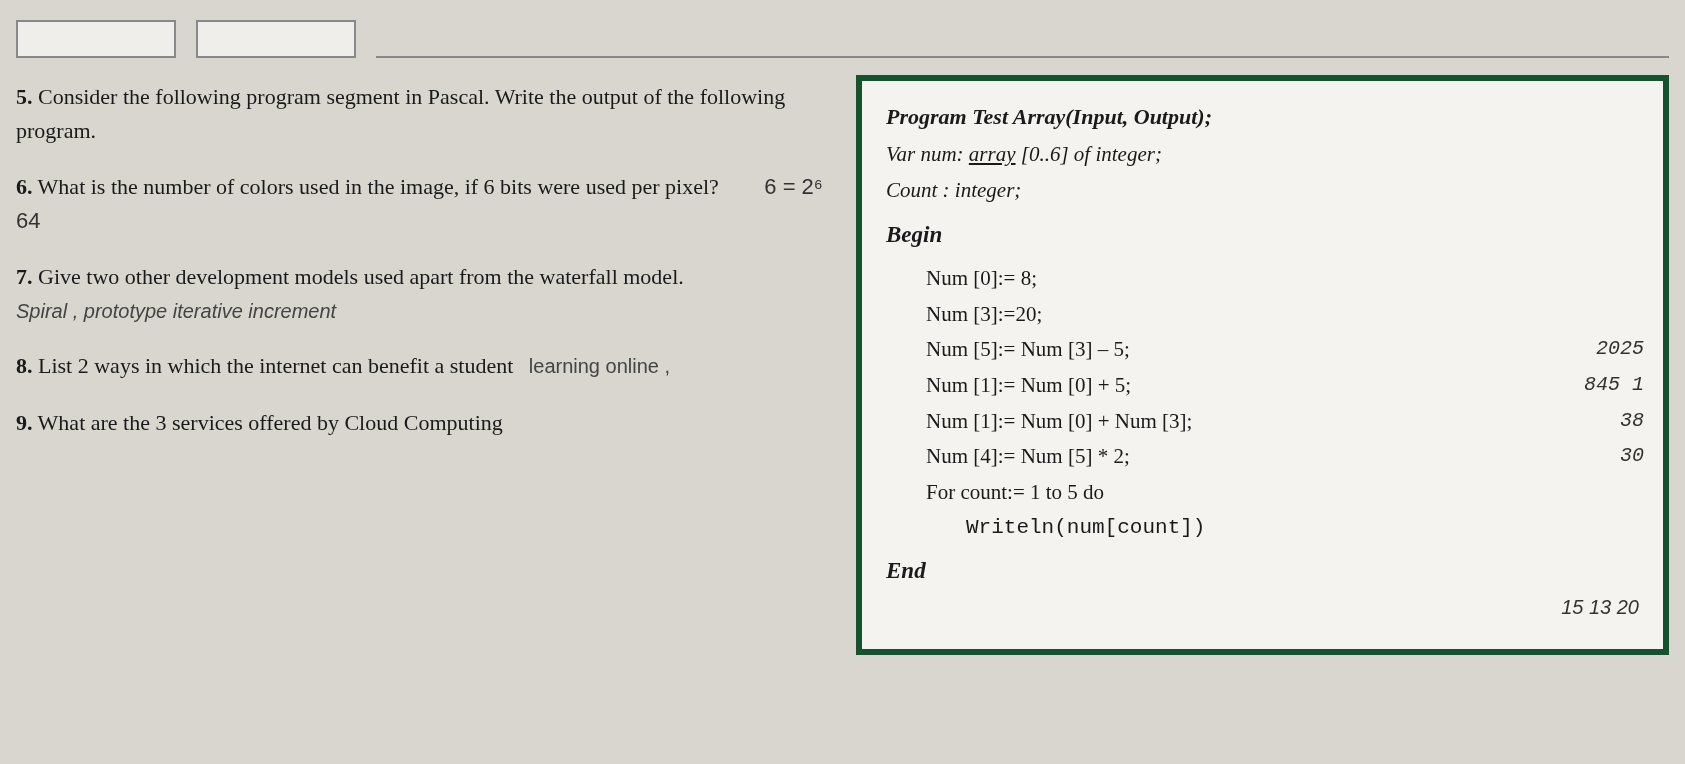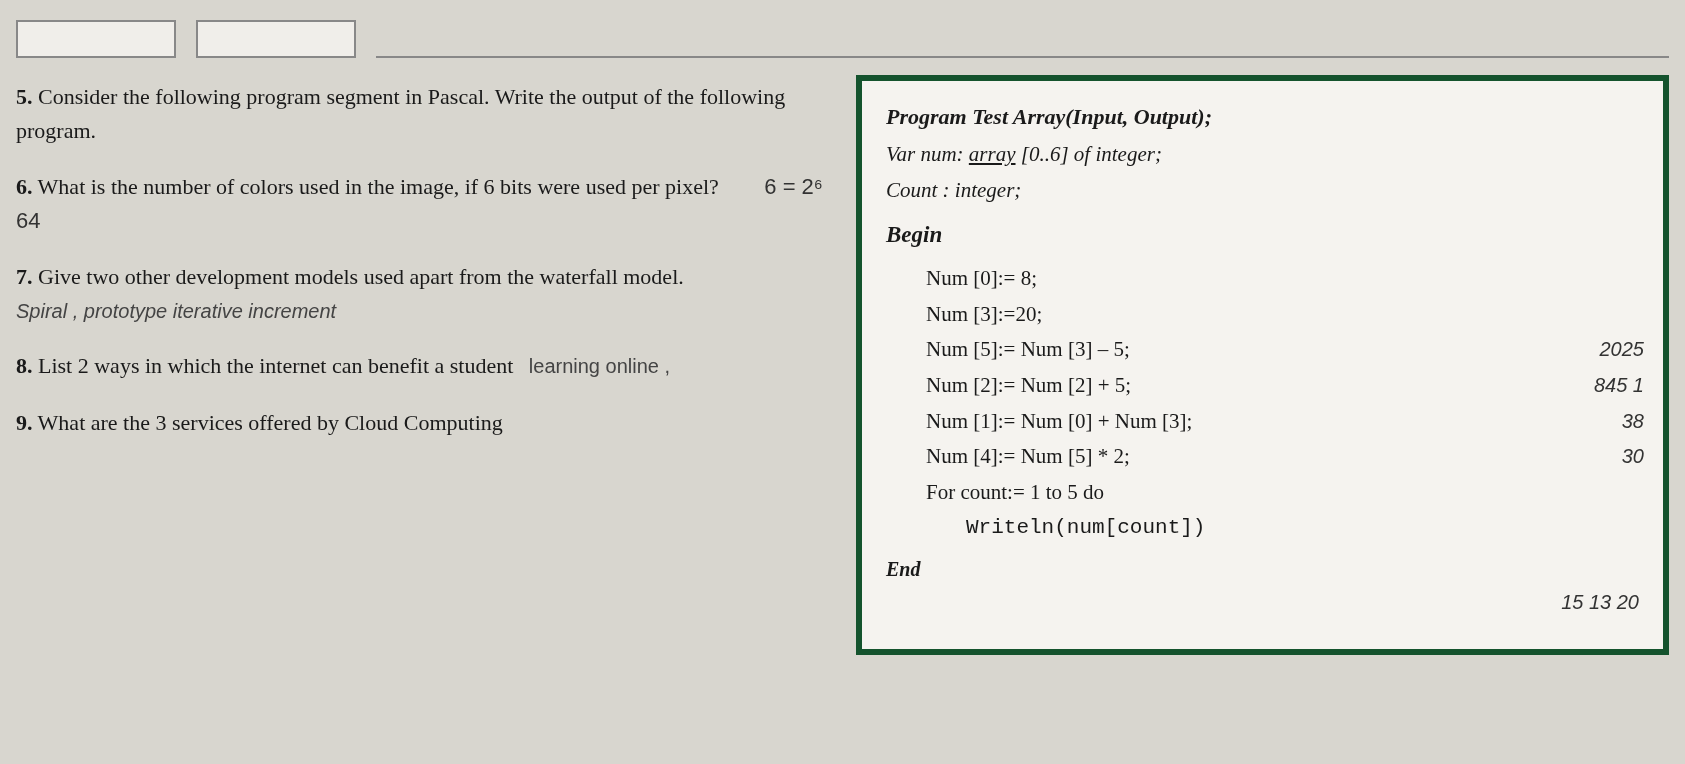--- a/index.html
+++ b/index.html
@@ -151,28 +151,28 @@
 
     .program-line {
       font-size: 21px;
       margin-bottom: 2px;
       white-space: nowrap;
       position: relative;
     }
 
     .end-label {
       font-style: italic;
-      font-size: 20px;
+      font-size: 23px;
       font-weight: bold;
       margin-top: 8px;
       display: block;
     }
 
     .side-note {
-      font-family: Liberation Sans, sans-serif;
+      font-family: Liberation Mono, monospace;
       font-style: italic;
       color: #333;
       position: absolute;
       right: 10px;
       font-size: 20px;
     }
 
     .bottom-note {
       font-family: 'Comic Sans MS', cursive, sans-serif;
       font-style: italic;
@@ -244,21 +244,21 @@
         <span class="begin-label">Begin</span>
 
         <div class="program-body">
           <div class="program-line">Num [0]:= 8;</div>
           <div class="program-line">Num [3]:=20;</div>
           <div class="program-line" style="position:relative;">
             <span>Num [5]:= Num [3] – 5;</span>
             <span class="side-note" style="right:-5px; top:0;">2025</span>
           </div>
           <div class="program-line" style="position:relative;">
-            <span>Num [2]:= Num [2] + 5;</span>
+            <span>Num [1]:= Num [0] + 5;</span>
             <span class="side-note" style="right:-5px; top:0;">845  1</span>
           </div>
           <div class="program-line" style="position:relative;">
             <span>Num [1]:= Num [0] + Num [3];</span>
             <span class="side-note" style="right:-5px; top:0;">38</span>
           </div>
           <div class="program-line" style="position:relative;">
             <span>Num [4]:= Num [5] * 2;</span>
             <span class="side-note" style="right:-5px; top:0;">30</span>
           </div>

